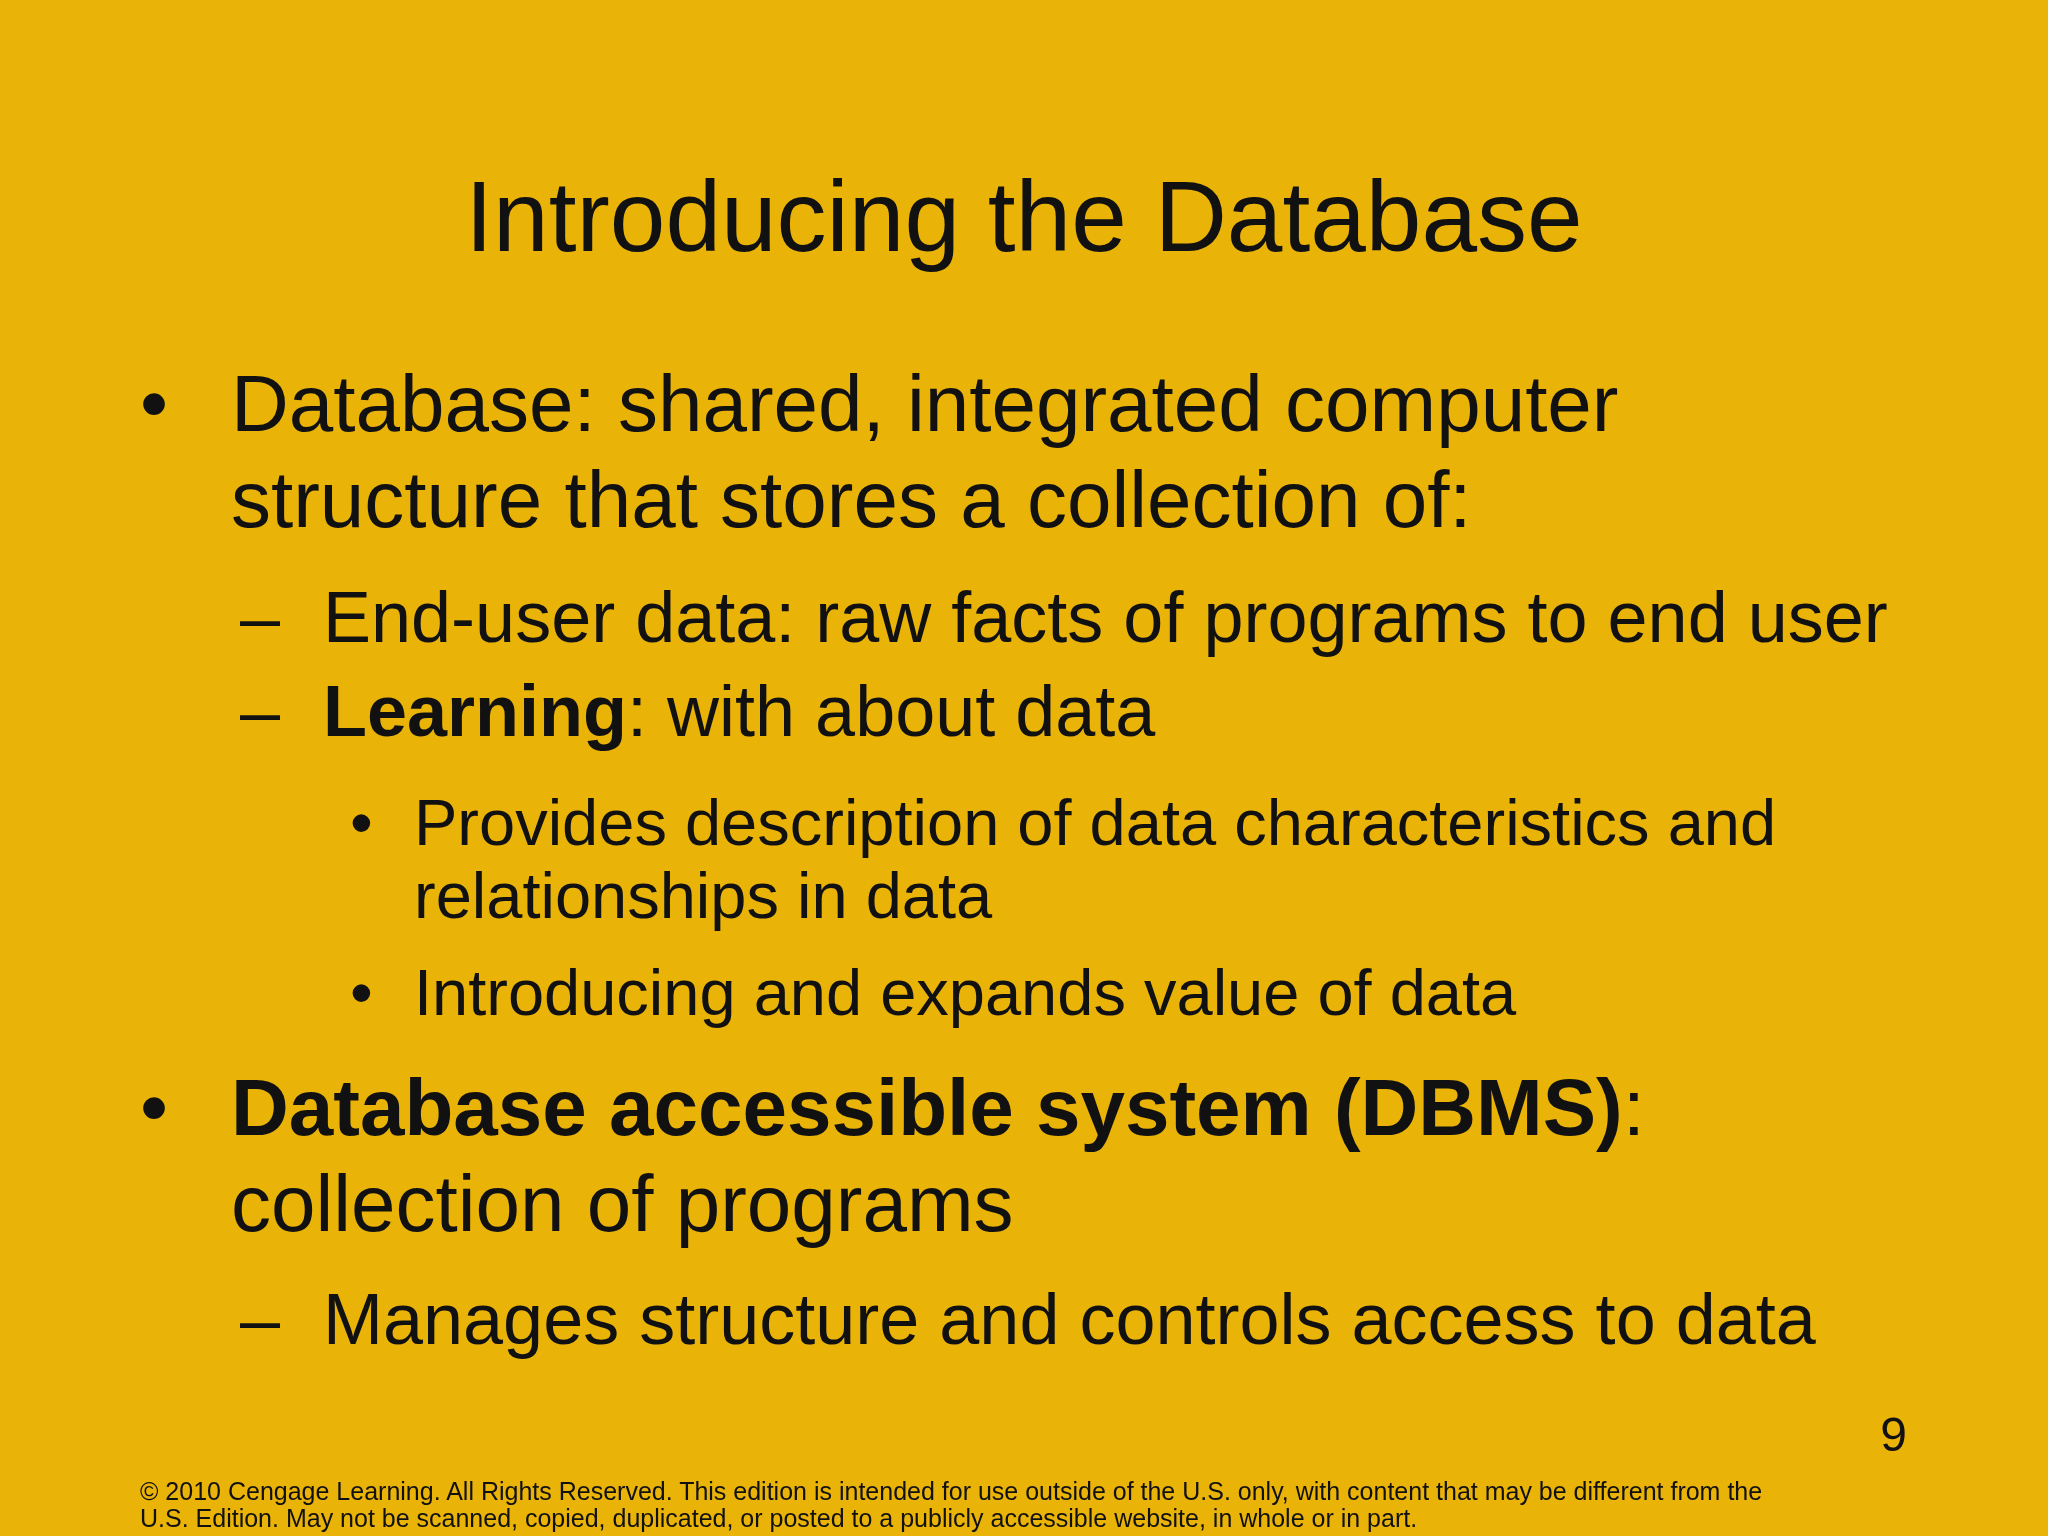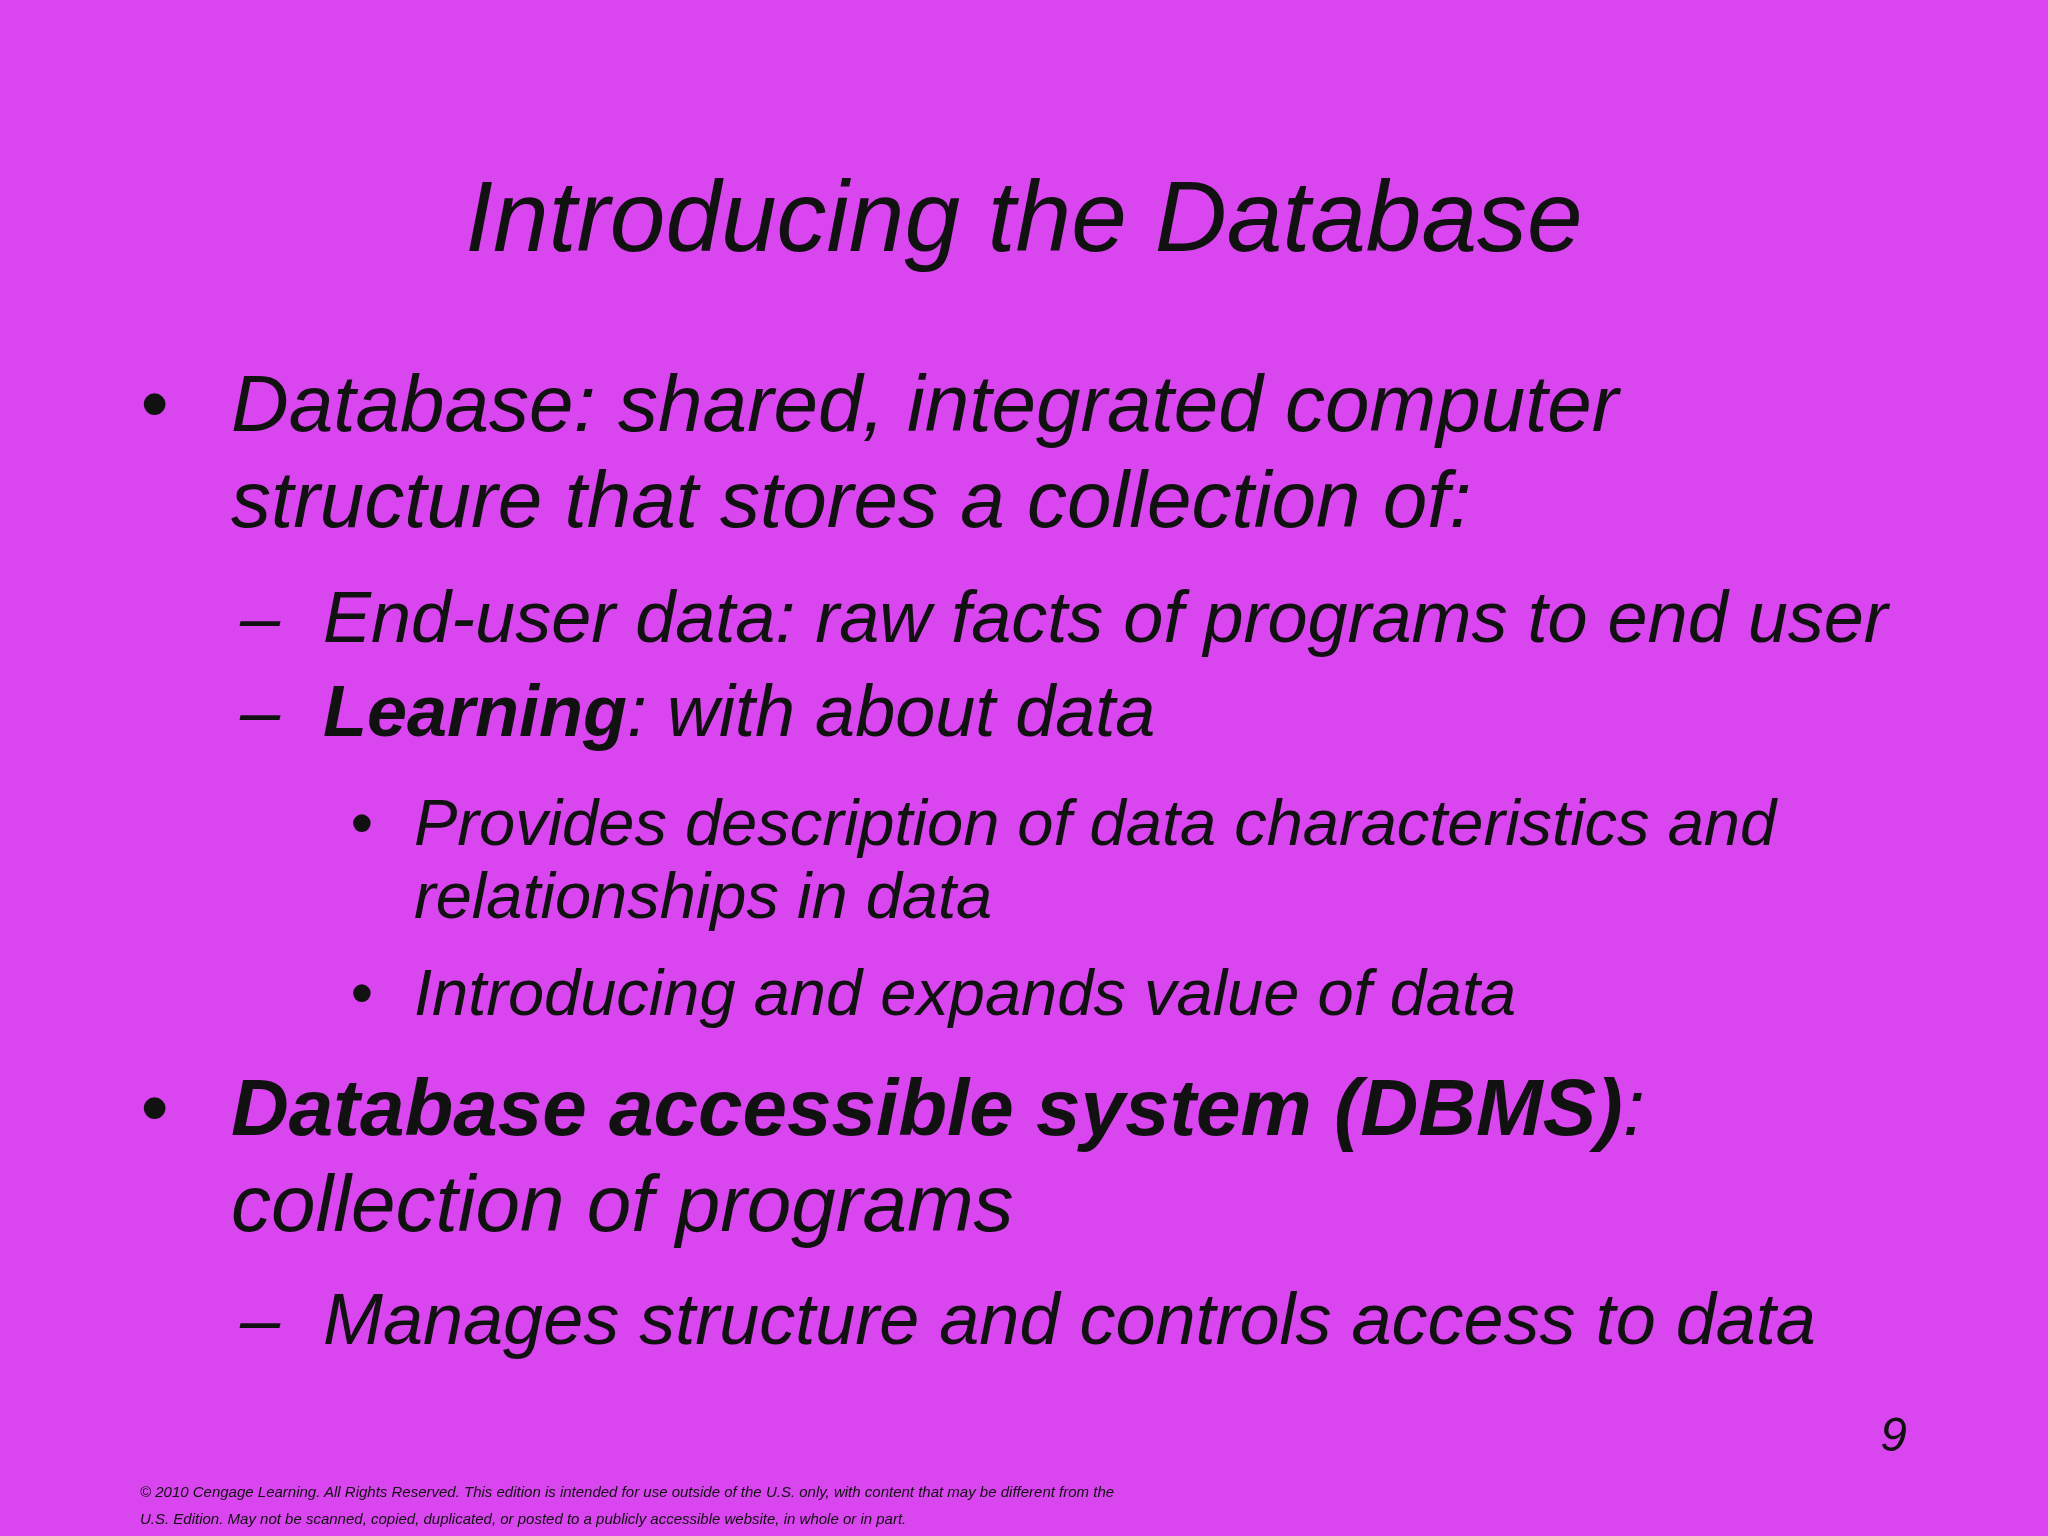--- a/index.html
+++ b/index.html
@@ -4,25 +4,24 @@
 <style>
   html, body {
     margin: 0;
     padding: 0;
     background: #ffffff;
   }
   .slide {
     position: relative;
     width: 2048px;
     height: 1536px;
-    background: #d946ef;
+    background: #eab308;
     font-family: "Liberation Sans", sans-serif;
     color: #111111;
     overflow: hidden;
-    font-style: italic;
   }
   .title {
     position: absolute;
     top: 156px;
     left: 0;
     width: 100%;
     margin: 0;
     text-align: center;
     font-size: 100px;
     line-height: 120px;
@@ -60,21 +59,21 @@
     width: 147px;
     text-align: right;
     font-size: 48px;
     line-height: 56px;
     color: #111111;
   }
   .footer {
     position: absolute;
     top: 1478px;
     left: 140px;
-    font-size: 15px;
+    font-size: 25px;
     line-height: 27px;
     white-space: pre;
     color: #111111;
   }
 </style>
 </head>
 <body>
 
 <div class="slide">
 

